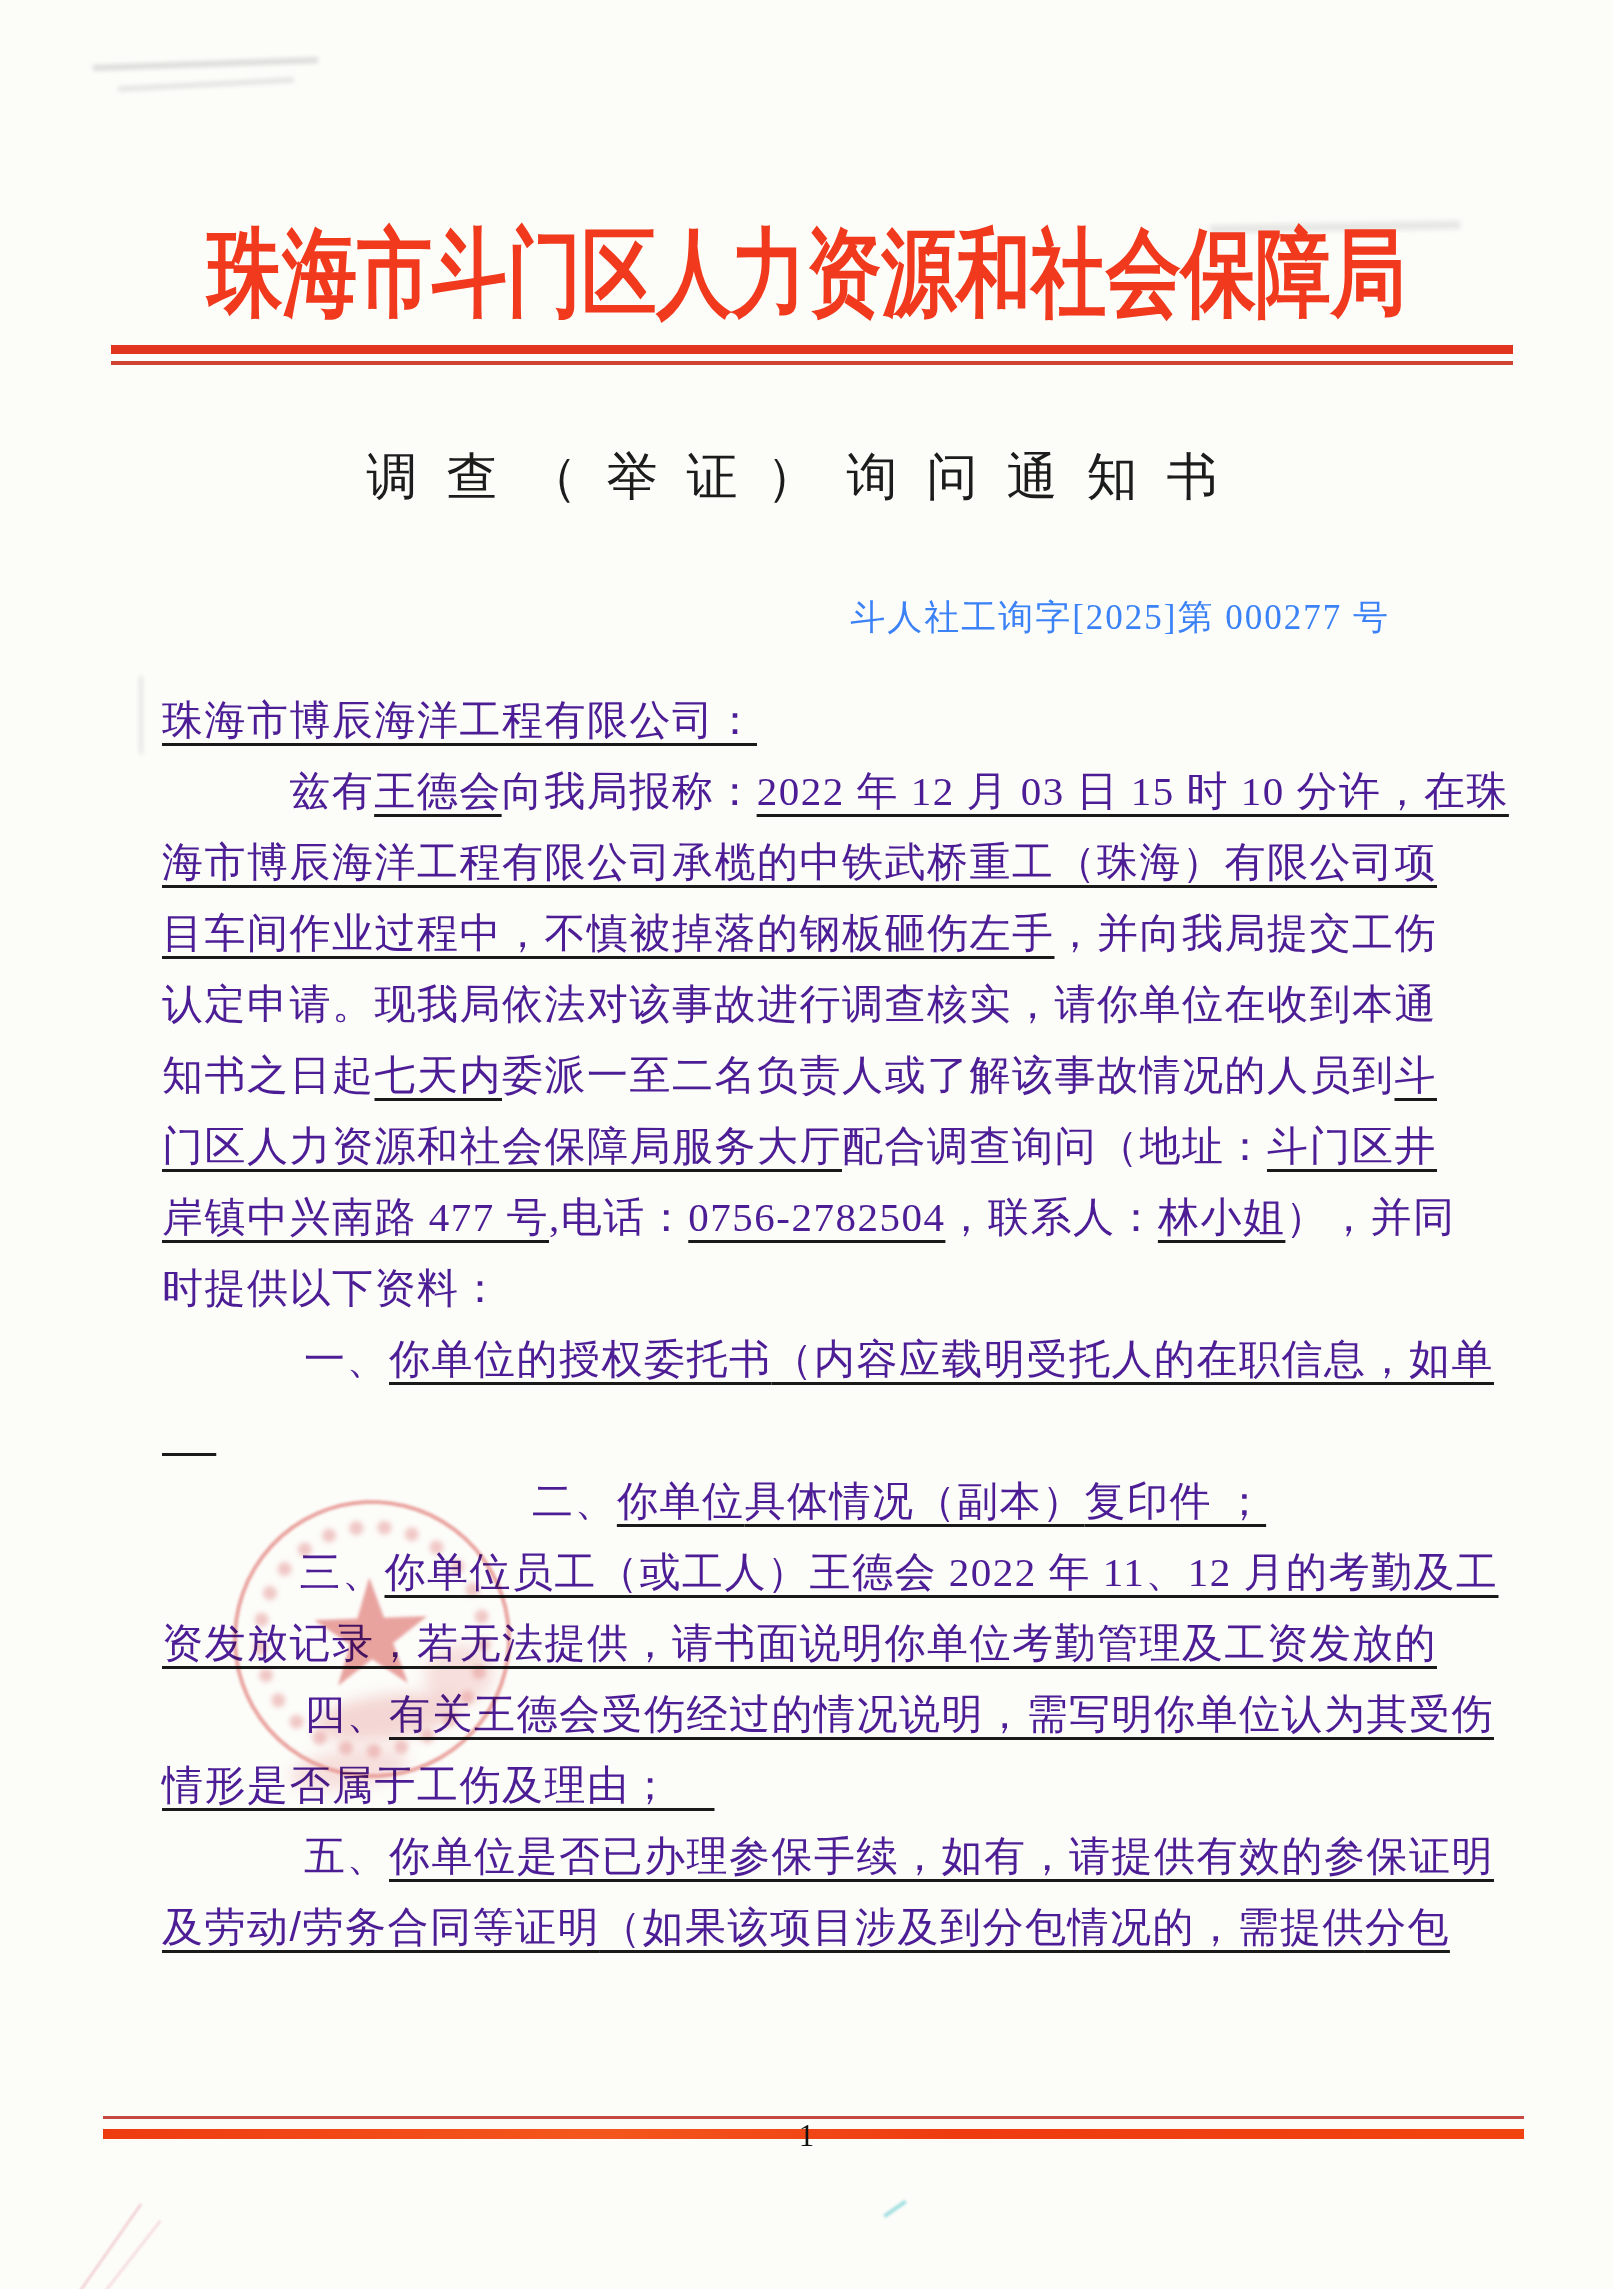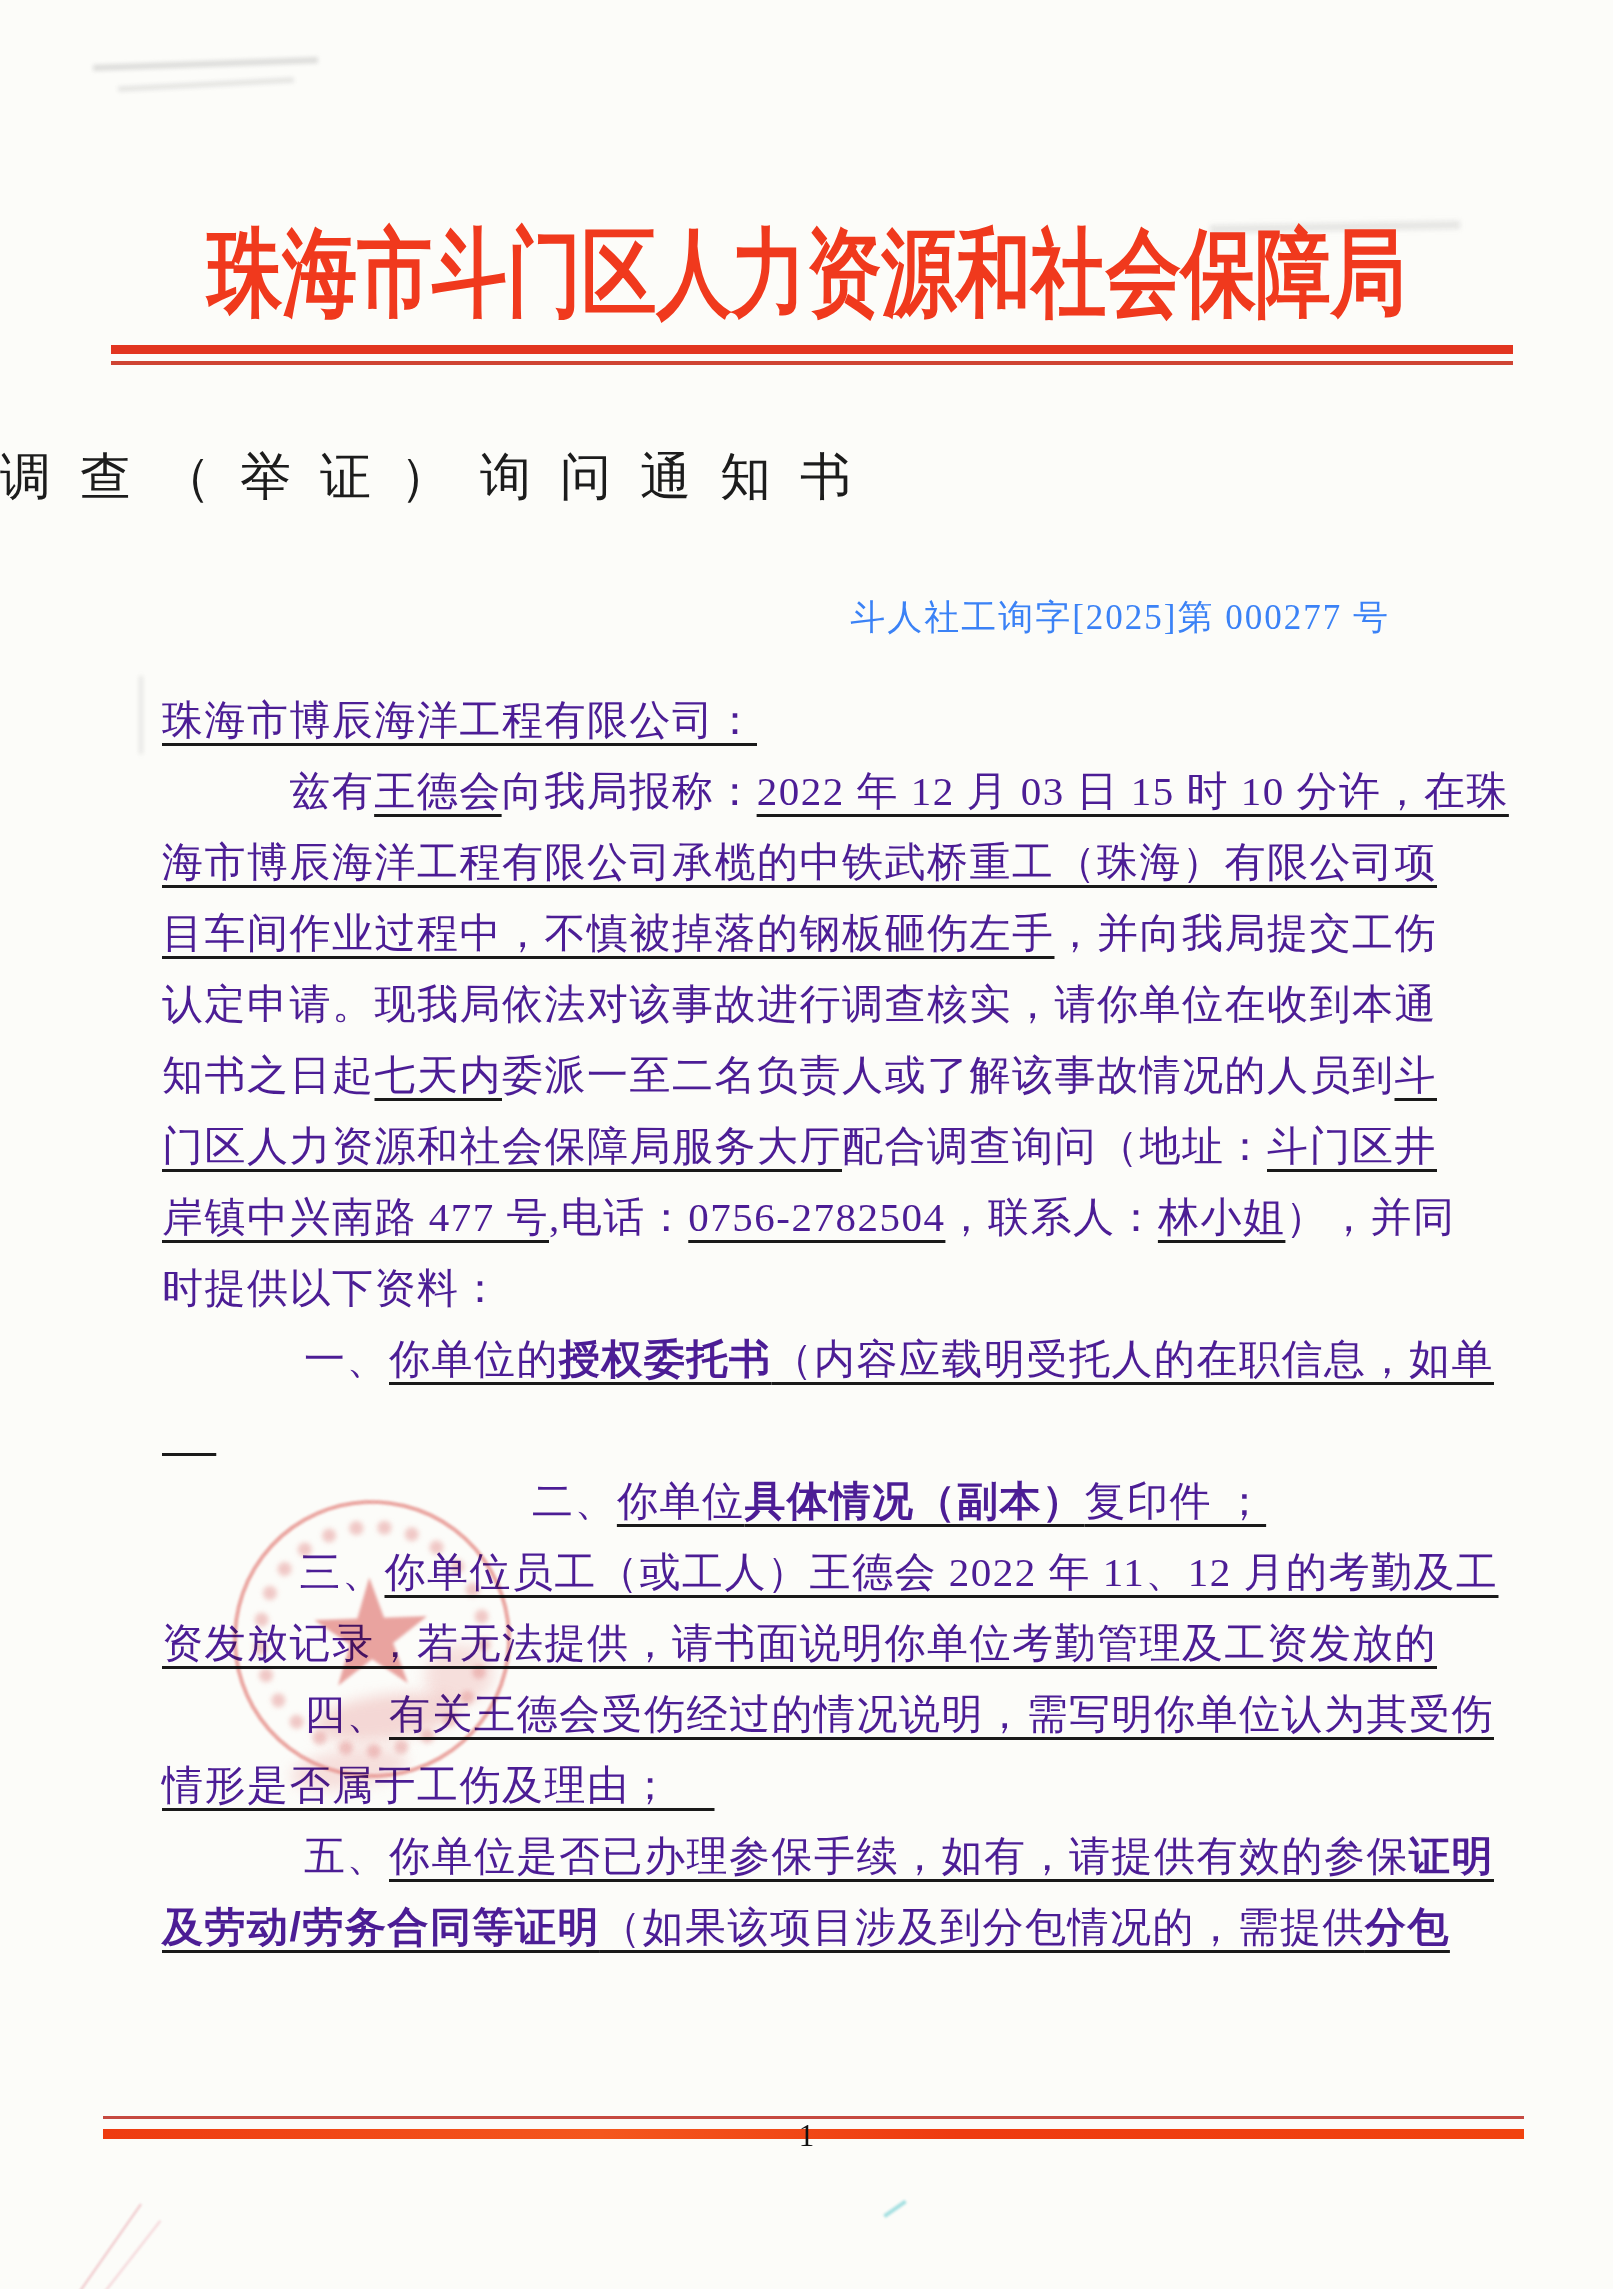--- a/index.html
+++ b/index.html
@@ -13,37 +13,37 @@
   .agency{
     top:223px;left:0;right:0;text-align:center;
     font-size:96px;font-weight:bold;color:#f0391d;
     transform:scaleX(0.78);line-height:102px;
     white-space:nowrap;
   }
   .rule-top-thick{top:345px;left:111px;width:1402px;height:8.8px;background:#e23520;}
   .rule-top-thin{top:361px;left:111px;width:1402px;height:3.9px;background:#cf4433;}
   
   .doc-title{
-    top:446px;left:0;right:0;
+    top:446px;left:0;right:0;text-align:center;
     font-size:51px;color:#1c1c1c;letter-spacing:29px;line-height:63px;
     white-space:nowrap;
   }
   .doc-number{
     top:594px;right:223px;font-size:35px;color:#3b82f6;
     letter-spacing:2px;white-space:nowrap;
   }
   
   .body-text{top:685px;left:162px;right:59px;z-index:2;}
   .line{height:71px;line-height:71px;font-size:41px;color:#4c1d95;
         letter-spacing:1.5px;white-space:nowrap;}
   .line.indent{padding-left:82px;text-align:center;}
   .seg{white-space:pre;}
   .seg.u{text-decoration:underline;text-decoration-thickness:2.5px;
          text-decoration-color:#1a1a1a;text-underline-offset:8.8px;}
-  .seg.b{font-weight:bold;font-family:"Liberation Sans","DejaVu Sans",sans-serif;}
+  .seg.b{font-weight:normal;font-family:"Liberation Sans","DejaVu Sans",sans-serif;}
   
   .rule-bottom-thin{top:2116px;left:103px;width:1421px;height:2.9px;background:#c64a41;z-index:4;}
   .rule-bottom-thick{top:2129px;left:103px;width:1421px;height:9.8px;
     background:linear-gradient(90deg,#ee3b10 0%,#f4571d 35%,#ee3b10 60%,#f1430f 100%);z-index:4;}
   .page-number{top:2113px;left:0;right:0;text-align:center;font-size:31px;
     color:#111;z-index:6;line-height:45px;}
   
   .seal{
     top:1500px;left:233px;width:278px;height:278px;z-index:3;
     mix-blend-mode:multiply;pointer-events:none;transform:rotate(-8deg);

